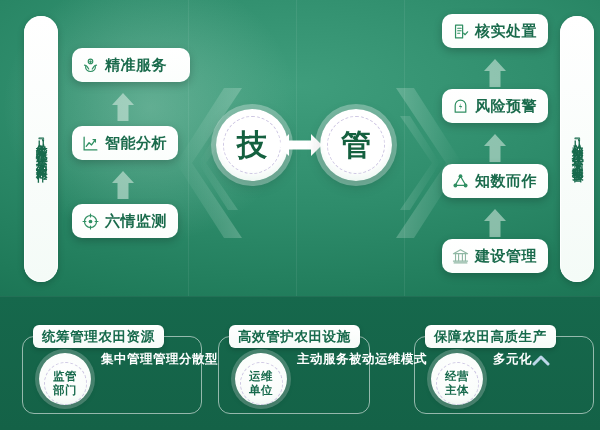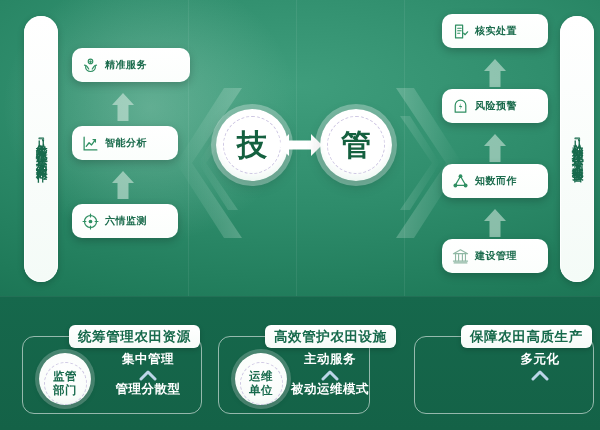--- a/index.html
+++ b/index.html
@@ -56,21 +56,21 @@
 
   
   .fcard{
     position:absolute;height:34px;border-radius:10px;
     background:linear-gradient(180deg,#ffffff 0%,#fbfefc 100%);
     box-shadow:0 3px 8px rgba(0,0,0,.22);
     display:flex;align-items:center;gap:6px;
     padding:0 10px;
   }
   .fcard .ic{width:17px;height:17px;flex:0 0 17px;display:block;}
-  .fcard .lbl{font-size:10px;font-weight:700;color:#1a6b4c;letter-spacing:.5px;white-space:nowrap;}
+  .fcard .lbl{font-size:15px;font-weight:700;color:#1a6b4c;letter-spacing:.5px;white-space:nowrap;}
 
   
   .uparrow{position:absolute;width:26px;height:30px;opacity:.55;}
   .uparrow svg{width:100%;height:100%;display:block;}
 
   
   .ccircle{
     position:absolute;width:72px;height:72px;border-radius:50%;
     background:radial-gradient(circle at 50% 40%, #ffffff 0%, #ffffff 58%, #eef7f2 78%, #dfeee7 100%);
     box-shadow:0 0 0 5px rgba(255,255,255,.30), 0 4px 14px rgba(0,0,0,.22);
@@ -90,36 +90,36 @@
   .bpanel{
     position:absolute;top:336px;height:78px;border-radius:12px;
     border:1.4px solid rgba(255,255,255,.55);
   }
   .bpanel .title{
     position:absolute;left:10px;top:-12px;height:23px;
     background:linear-gradient(180deg,#ffffff 0%,#f6fbf8 100%);
     border-radius:6px;padding:0 9px;
     display:flex;align-items:center;
     font-size:13.5px;font-weight:700;color:#176a4c;letter-spacing:.6px;
-    white-space:nowrap;box-shadow:0 2px 5px rgba(0,0,0,.18);margin-left:36px;
+    white-space:nowrap;box-shadow:0 2px 5px rgba(0,0,0,.18);
   }
   .bcircle{
     position:absolute;left:16px;top:16px;width:52px;height:52px;border-radius:50%;
     background:radial-gradient(circle at 50% 38%, #ffffff 0%, #fafdfb 60%, #e6f1ec 100%);
     box-shadow:0 0 0 4px rgba(255,255,255,.22),0 2px 7px rgba(0,0,0,.2);
     display:flex;align-items:flex-end;justify-content:center;
   }
   .bcircle .ring{
     width:43px;height:43px;border-radius:50%;border:1.3px dashed #cdc6e2;
     display:flex;flex-direction:column;align-items:center;justify-content:center;gap:1px;
   }
   .bcircle .ring span{font-size:11.5px;font-weight:700;color:#176a4c;line-height:1.15;letter-spacing:.5px;}
   .bright{
     position:absolute;left:78px;top:14px;right:6px;
-    display:flex;flex-direction:column;align-items:center;gap:0;justify-content:flex-end;
+    display:flex;flex-direction:row;align-items:center;gap:0;
   }
   .bright .top{font-size:12.5px;font-weight:700;color:#ffffff;letter-spacing:.5px;white-space:nowrap;}
   .bright .bot{font-size:12.5px;font-weight:700;color:#ffffff;letter-spacing:.5px;white-space:nowrap;}
   .bright .chev{width:18px;height:13px;display:block;}
 </style>
 </head>
 <body>
 
 <div id="canvas">
 
@@ -304,20 +304,26 @@
       <div class="top">主动服务</div>
       <svg class="chev" viewBox="0 0 18 13">
         <path d="M2 11 L9 4 L16 11" fill="none" stroke="#bcd6e8" stroke-width="3" stroke-linecap="round" stroke-linejoin="round"></path>
       </svg>
       <div class="bot">被动运维模式</div>
     </div>
   </div>
 
   <div class="bpanel" style="left:414px;width:180px">
     <div class="title">保障农田高质生产</div>
+    <div class="bcircle">
+      <div class="ring">
+        <span>经营</span>
+        <span>主体</span>
+      </div>
+    </div>
     <div class="bright">
       <div class="top">多元化</div>
       <svg class="chev" viewBox="0 0 18 13">
         <path d="M2 11 L9 4 L16 11" fill="none" stroke="#bcd6e8" stroke-width="3" stroke-linecap="round" stroke-linejoin="round"></path>
       </svg>
     </div>
   </div>
 
 </div>
 

